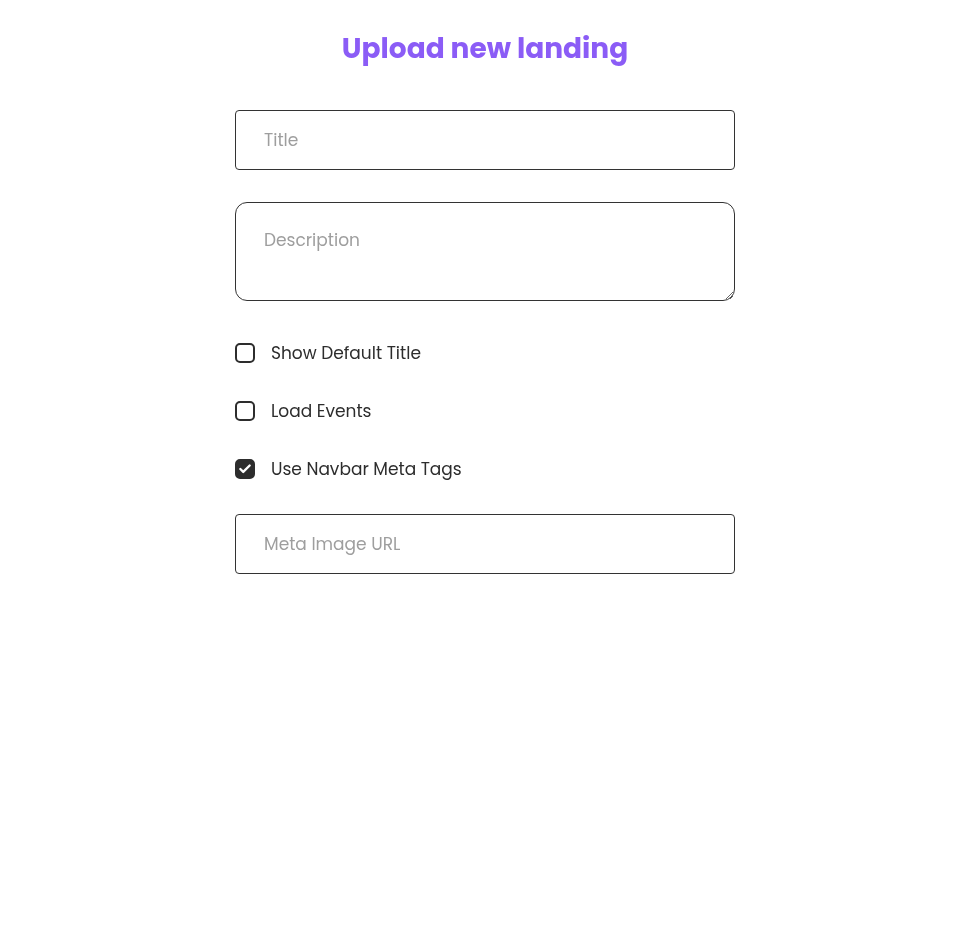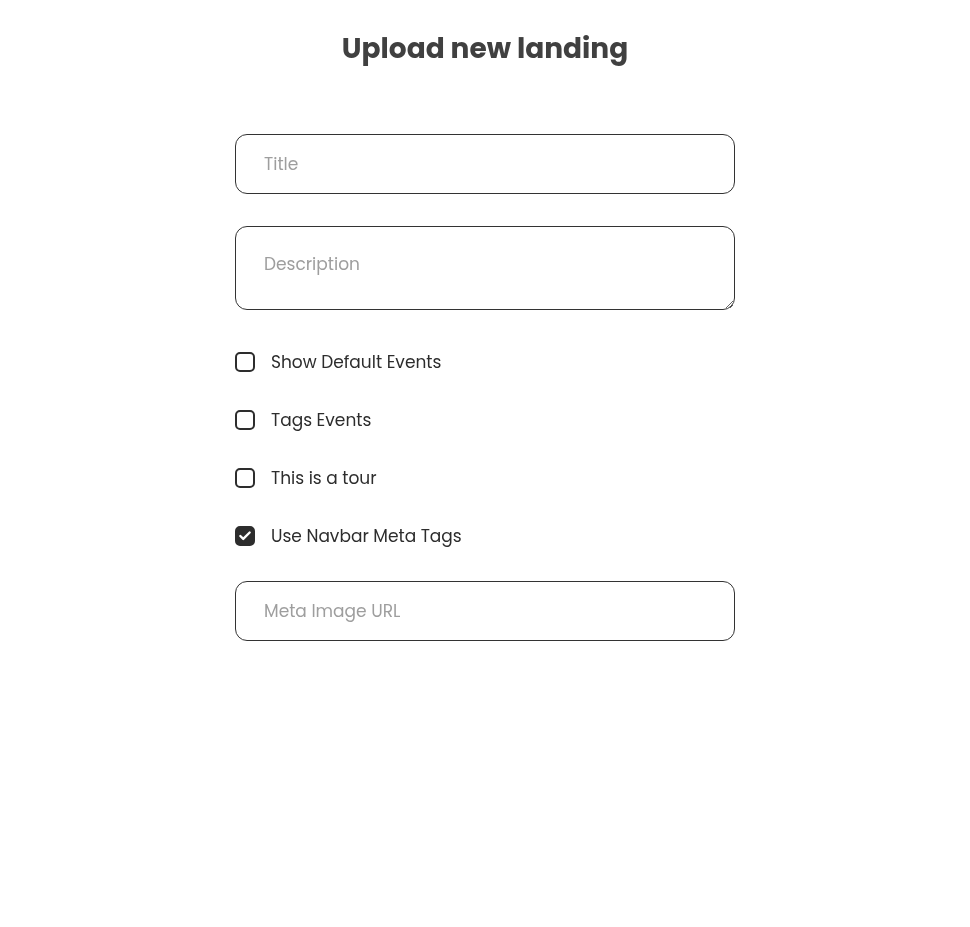--- a/index.html
+++ b/index.html
@@ -18,49 +18,49 @@
     
     .container {
       width: 500px;
       margin: 0 auto;
     }
     
     .page-title {
       text-align: center;
       font-size: 28px;
       font-weight: 700;
-      color: #404040;
-      margin-bottom: 64px;
+      color: #8b5cf6;
+      margin-bottom: 40px;
     }
     
     .form-group {
       margin-bottom: 32px;
     }
     
     .form-input {
       width: 100%;
       height: 60px;
       border: 1px solid #333;
-      border-radius: 12px;
+      border-radius: 4px;
       padding: 0 28px;
       font-size: 17px;
       font-family: inherit;
       color: #333;
       outline: none;
       background: #fff;
     }
     
     .form-input::placeholder {
       color: #9e9e9e;
       font-weight: 400;
     }
     
     .form-textarea {
       width: 100%;
-      height: 84px;
+      height: 99px;
       border: 1px solid #333;
       border-radius: 12px;
       padding: 24px 28px;
       font-size: 17px;
       font-family: inherit;
       color: #333;
       outline: none;
       resize: vertical;
       background: #fff;
     }
@@ -119,37 +119,31 @@
   </div>
 
   <div class="form-group">
     <textarea class="form-textarea" placeholder="Description" style=""></textarea>
   </div>
 
 
   <div class="checkbox-group">
     <label class="checkbox-row">
       <span class="checkbox-box"></span>
-      <span class="checkbox-label">Show Default Events</span>
+      <span class="checkbox-label">Show Default Title</span>
     </label>
   </div>
 
   <div class="checkbox-group">
     <label class="checkbox-row">
       <span class="checkbox-box"></span>
-      <span class="checkbox-label">Tags Events</span>
+      <span class="checkbox-label">Load Events</span>
     </label>
   </div>
 
-  <div class="checkbox-group">
-    <label class="checkbox-row">
-      <span class="checkbox-box"></span>
-      <span class="checkbox-label">This is a tour</span>
-    </label>
-  </div>
 
   <div class="checkbox-group">
     <label class="checkbox-row">
       <span class="checkbox-box checked">
         <svg viewBox="0 0 24 24" fill="none" stroke="#ffffff" stroke-width="4" stroke-linecap="round" stroke-linejoin="round">
           <polyline points="20 6 9 17 4 12"></polyline>
         </svg>
       </span>
       <span class="checkbox-label">Use Navbar Meta Tags</span>
     </label>

